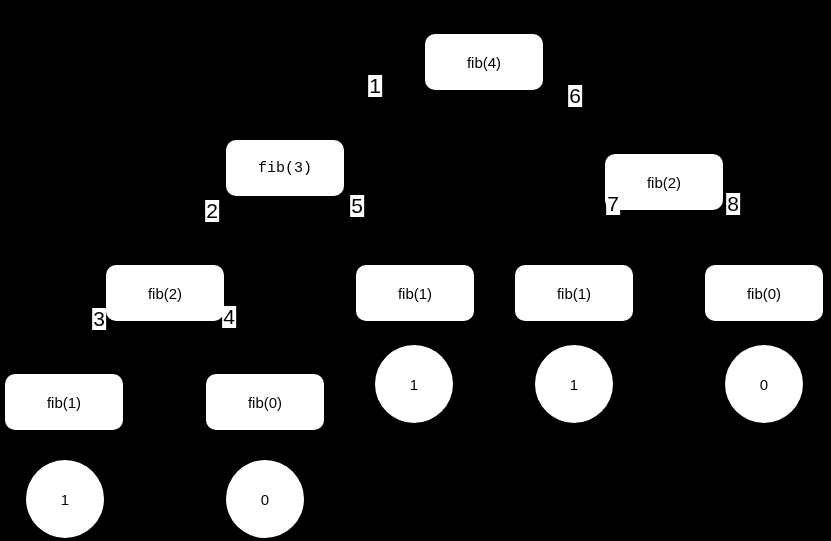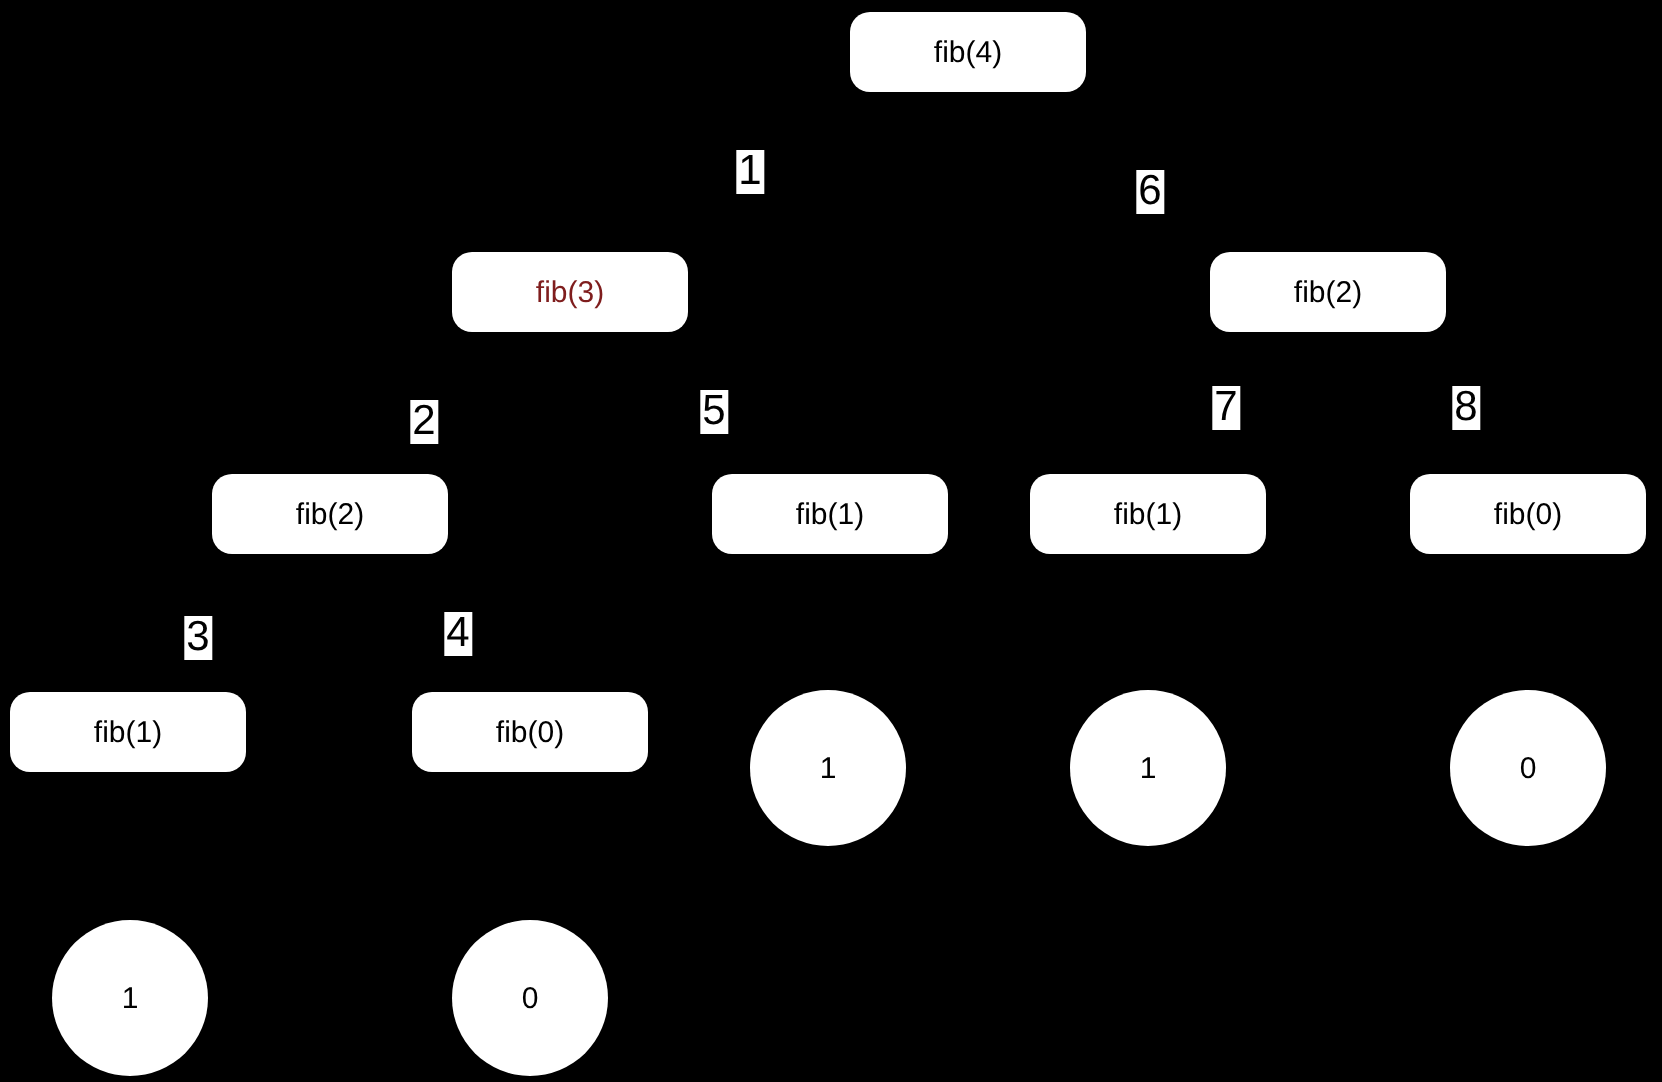--- a/index.html
+++ b/index.html
@@ -18,22 +18,23 @@
   .node {
     position: absolute;
     display: flex;
     align-items: center;
     justify-content: center;
     font-size: 15px;
     box-sizing: border-box;
   }
   .node.box {
     width: 118px;
-    height: 40px;
+    height: 56px;
     border-radius: 10px;
+    margin-top: 28px;
   }
   .node.circle {
     width: 78px;
     height: 78px;
     border-radius: 50%;
   }
   .edge-label {
     position: absolute;
     transform: translate(-50%, -50%);
     font-size: 21px;
@@ -56,21 +57,21 @@
       <line x1="165" y1="265" x2="64" y2="374" stroke="#000000" stroke-width="1"></line>
       <line x1="165" y1="265" x2="265" y2="374" stroke="#000000" stroke-width="1"></line>
       <line x1="415" y1="265" x2="414" y2="384" stroke="#000000" stroke-width="1"></line>
       <line x1="574" y1="265" x2="574" y2="384" stroke="#000000" stroke-width="1"></line>
       <line x1="764" y1="265" x2="764" y2="384" stroke="#000000" stroke-width="1"></line>
       <line x1="64" y1="374" x2="65" y2="499" stroke="#000000" stroke-width="1"></line>
       <line x1="265" y1="374" x2="265" y2="499" stroke="#000000" stroke-width="1"></line>
     </svg>
 
 <div class="node box" style="left: 425px; top: 6px; background: rgb(255, 255, 255); color: rgb(0, 0, 0);">fib(4)</div>
-    <div class="node box" style="left: 226px; top: 126px; background: rgb(255, 255, 255); color: #7f1d1d;">fib(3)</div>
+    <div class="node box" style="left: 226px; top: 112px; background: rgb(255, 255, 255); color: #000000; font-family: Liberation Mono, monospace;">fib(3)</div>
     <div class="node box" style="left: 605px; top: 126px; background: rgb(255, 255, 255); color: rgb(0, 0, 0);">fib(2)</div>
     <div class="node box" style="left: 106px; top: 237px; background: rgb(255, 255, 255); color: rgb(0, 0, 0);">fib(2)</div>
     <div class="node box" style="left: 356px; top: 237px; background: rgb(255, 255, 255); color: rgb(0, 0, 0);">fib(1)</div>
     <div class="node box" style="left: 515px; top: 237px; background: rgb(255, 255, 255); color: rgb(0, 0, 0);">fib(1)</div>
     <div class="node box" style="left: 705px; top: 237px; background: rgb(255, 255, 255); color: rgb(0, 0, 0);">fib(0)</div>
     <div class="node box" style="left: 5px; top: 346px; background: rgb(255, 255, 255); color: rgb(0, 0, 0);">fib(1)</div>
     <div class="node box" style="left: 206px; top: 346px; background: rgb(255, 255, 255); color: rgb(0, 0, 0);">fib(0)</div>
     <div class="node circle" style="left: 375px; top: 345px; background: rgb(255, 255, 255); color: rgb(0, 0, 0);">1</div>
     <div class="node circle" style="left: 535px; top: 345px; background: rgb(255, 255, 255); color: rgb(0, 0, 0);">1</div>
     <div class="node circle" style="left: 725px; top: 345px; background: rgb(255, 255, 255); color: rgb(0, 0, 0);">0</div>

